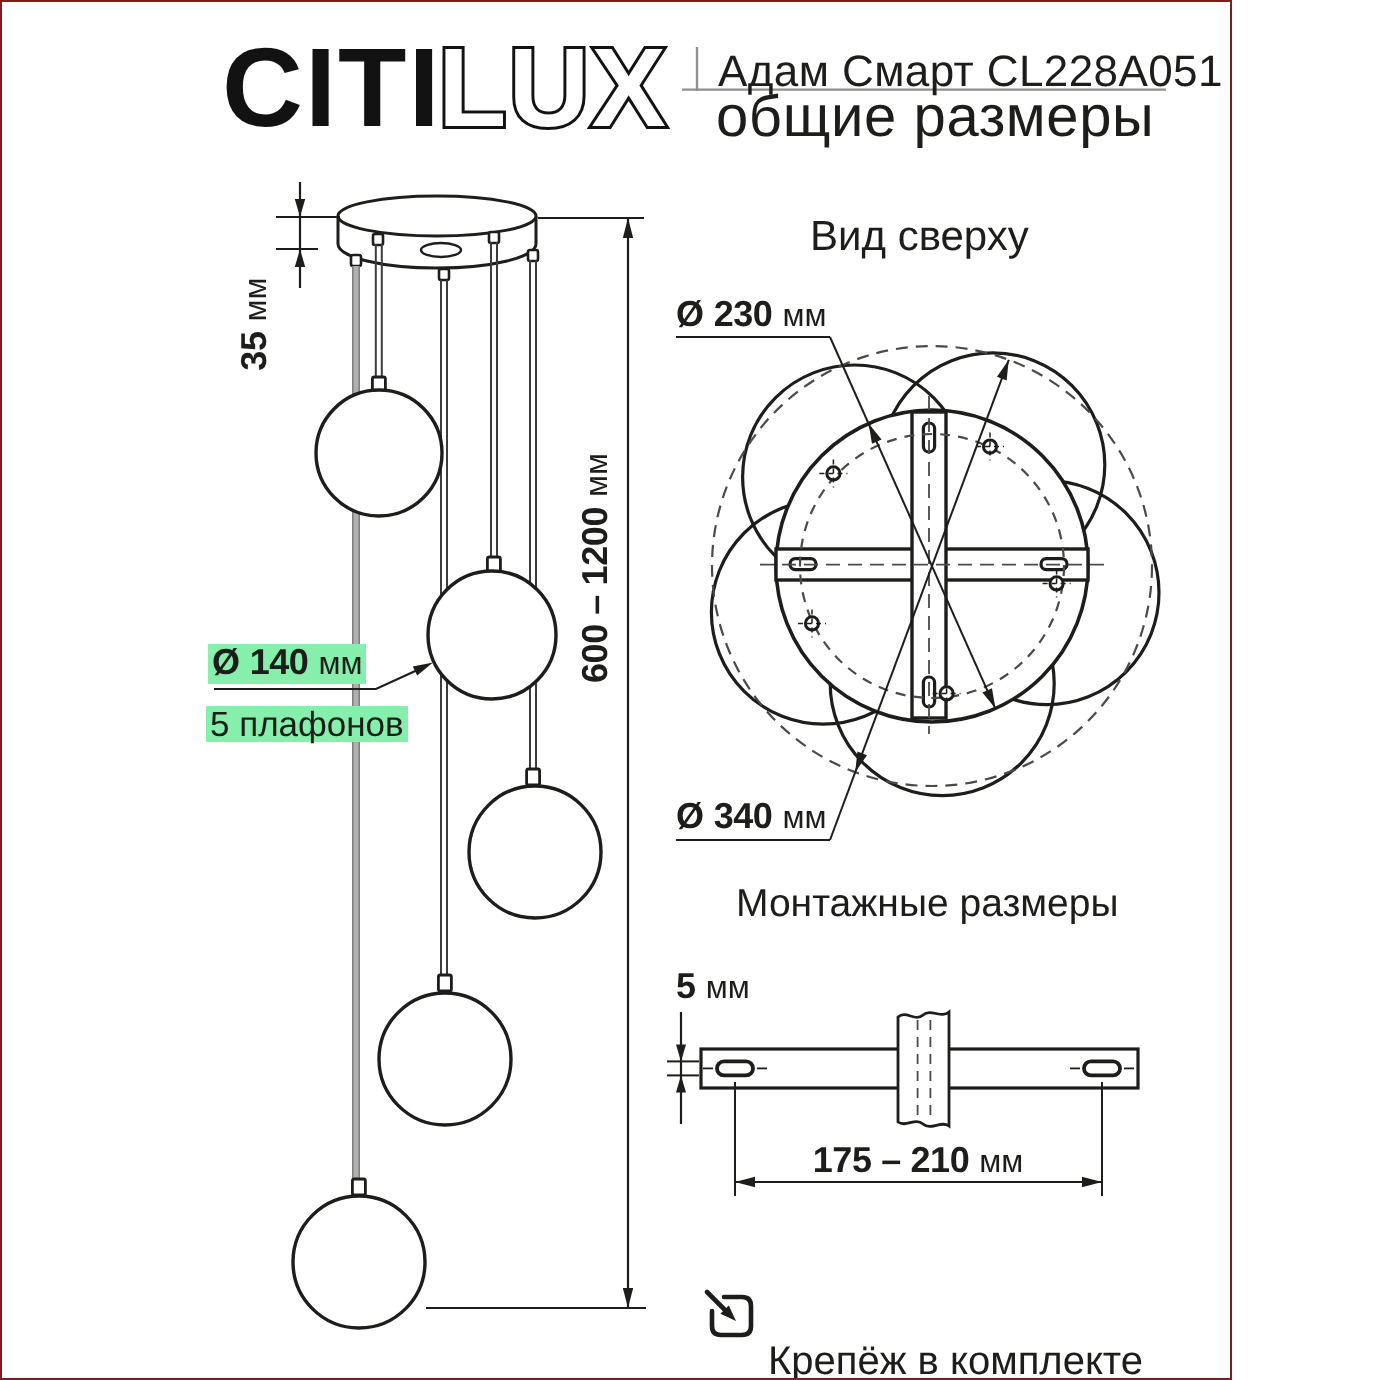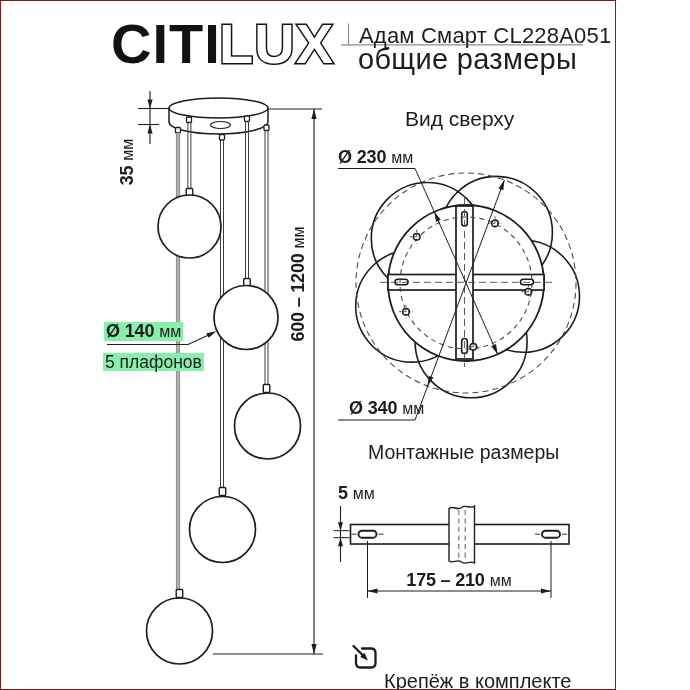--- a/index.html
+++ b/index.html
@@ -233,21 +233,21 @@
   </div>
   <div class="lbl bg" style="left:103px;top:321px;">
     <span class="b">Ø</span><span class="b sp">140</span><span class="u sp">мм</span>
   </div>
   <div class="lbl bg" style="left:102px;top:352px;font-size:17.5px;">5 плафонов</div>
 
   <div class="lbl heading" style="left:404px;top:107px;">Вид сверху</div>
   <div class="lbl" style="left:337px;top:147px;">
     <span class="b">Ø</span><span class="b sp">230</span><span class="u sp">мм</span>
   </div>
-  <div class="lbl" style="left:337px;top:398px;margin-left:11px;">
+  <div class="lbl" style="left:337px;top:398px;">
     <span class="b">Ø</span><span class="b sp">340</span><span class="u sp">мм</span>
   </div>
 
   <div class="lbl" style="left:367px;top:441px;font-size:19.5px;">Монтажные размеры</div>
   <div class="lbl" style="left:337px;top:483px;">
     <span class="b">5</span><span class="u sp">мм</span>
   </div>
   <div class="lbl" style="left:366px;top:570px;width:184px;text-align:center;">
     <span class="b">175 – 210</span><span class="u sp">мм</span>
   </div>

